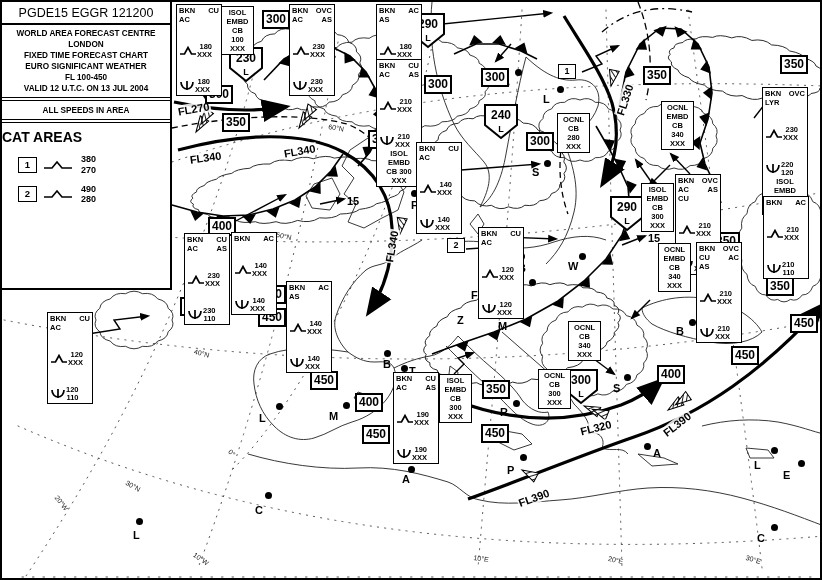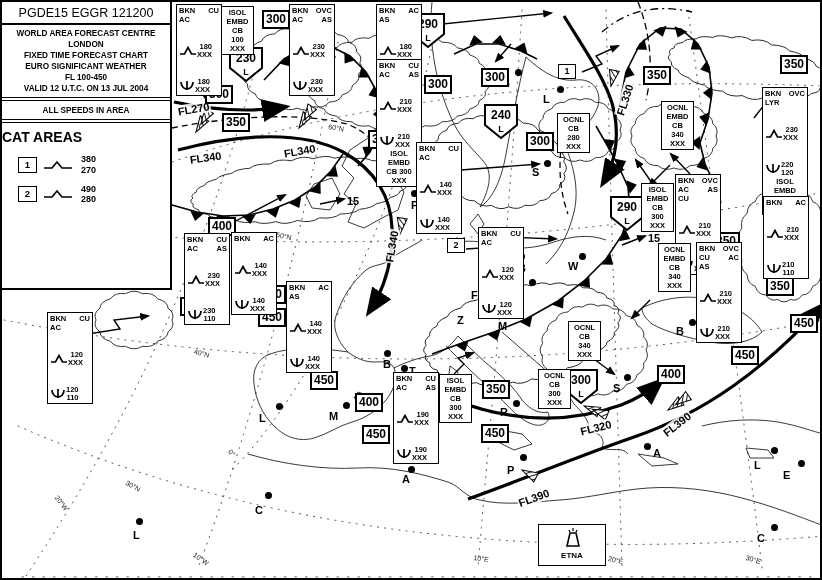--- a/index.html
+++ b/index.html
@@ -746,18 +746,13 @@
     <div class="glab" style="left: 193px; top: 346px; transform: rotate(14deg);">40°N</div>
     <div class="glab" style="left: 126px; top: 477px; transform: rotate(30deg);">30°N</div>
     <div class="glab" style="left: 57px; top: 492px; transform: rotate(52deg);">20°W</div>
     <div class="glab" style="left: 194px; top: 549px; transform: rotate(35deg);">10°W</div>
     <div class="glab" style="left: 230px; top: 446px; transform: rotate(45deg);">0°</div>
     <div class="glab" style="left: 472px; top: 552px; transform: rotate(8deg);">10°E</div>
     <div class="glab" style="left: 607px; top: 553px; transform: rotate(12deg);">20°E</div>
     <div class="glab" style="left: 745px; top: 552px; transform: rotate(16deg);">30°E</div>
     <div class="spd" style="left: 345px; top: 193px;">15</div>
     <div class="spd" style="left: 646px; top: 230px;">15</div>
-    <div class="etna" style="left: 536px; top: 522px;"><svg width="26" height="24" viewBox="0 0 26 24">
-     <path d="M8,21 L11,8 L17,8 L20,21 Z" fill="none" stroke="#000" stroke-width="1.6"></path>
-     <path d="M10,5 L11,7 M14,3 L14,6 M18,5 L17,7" stroke="#000" stroke-width="1.2"></path>
-      </svg>
-   <div>ETNA</div></div>
   </div>
 
 </body></html>

